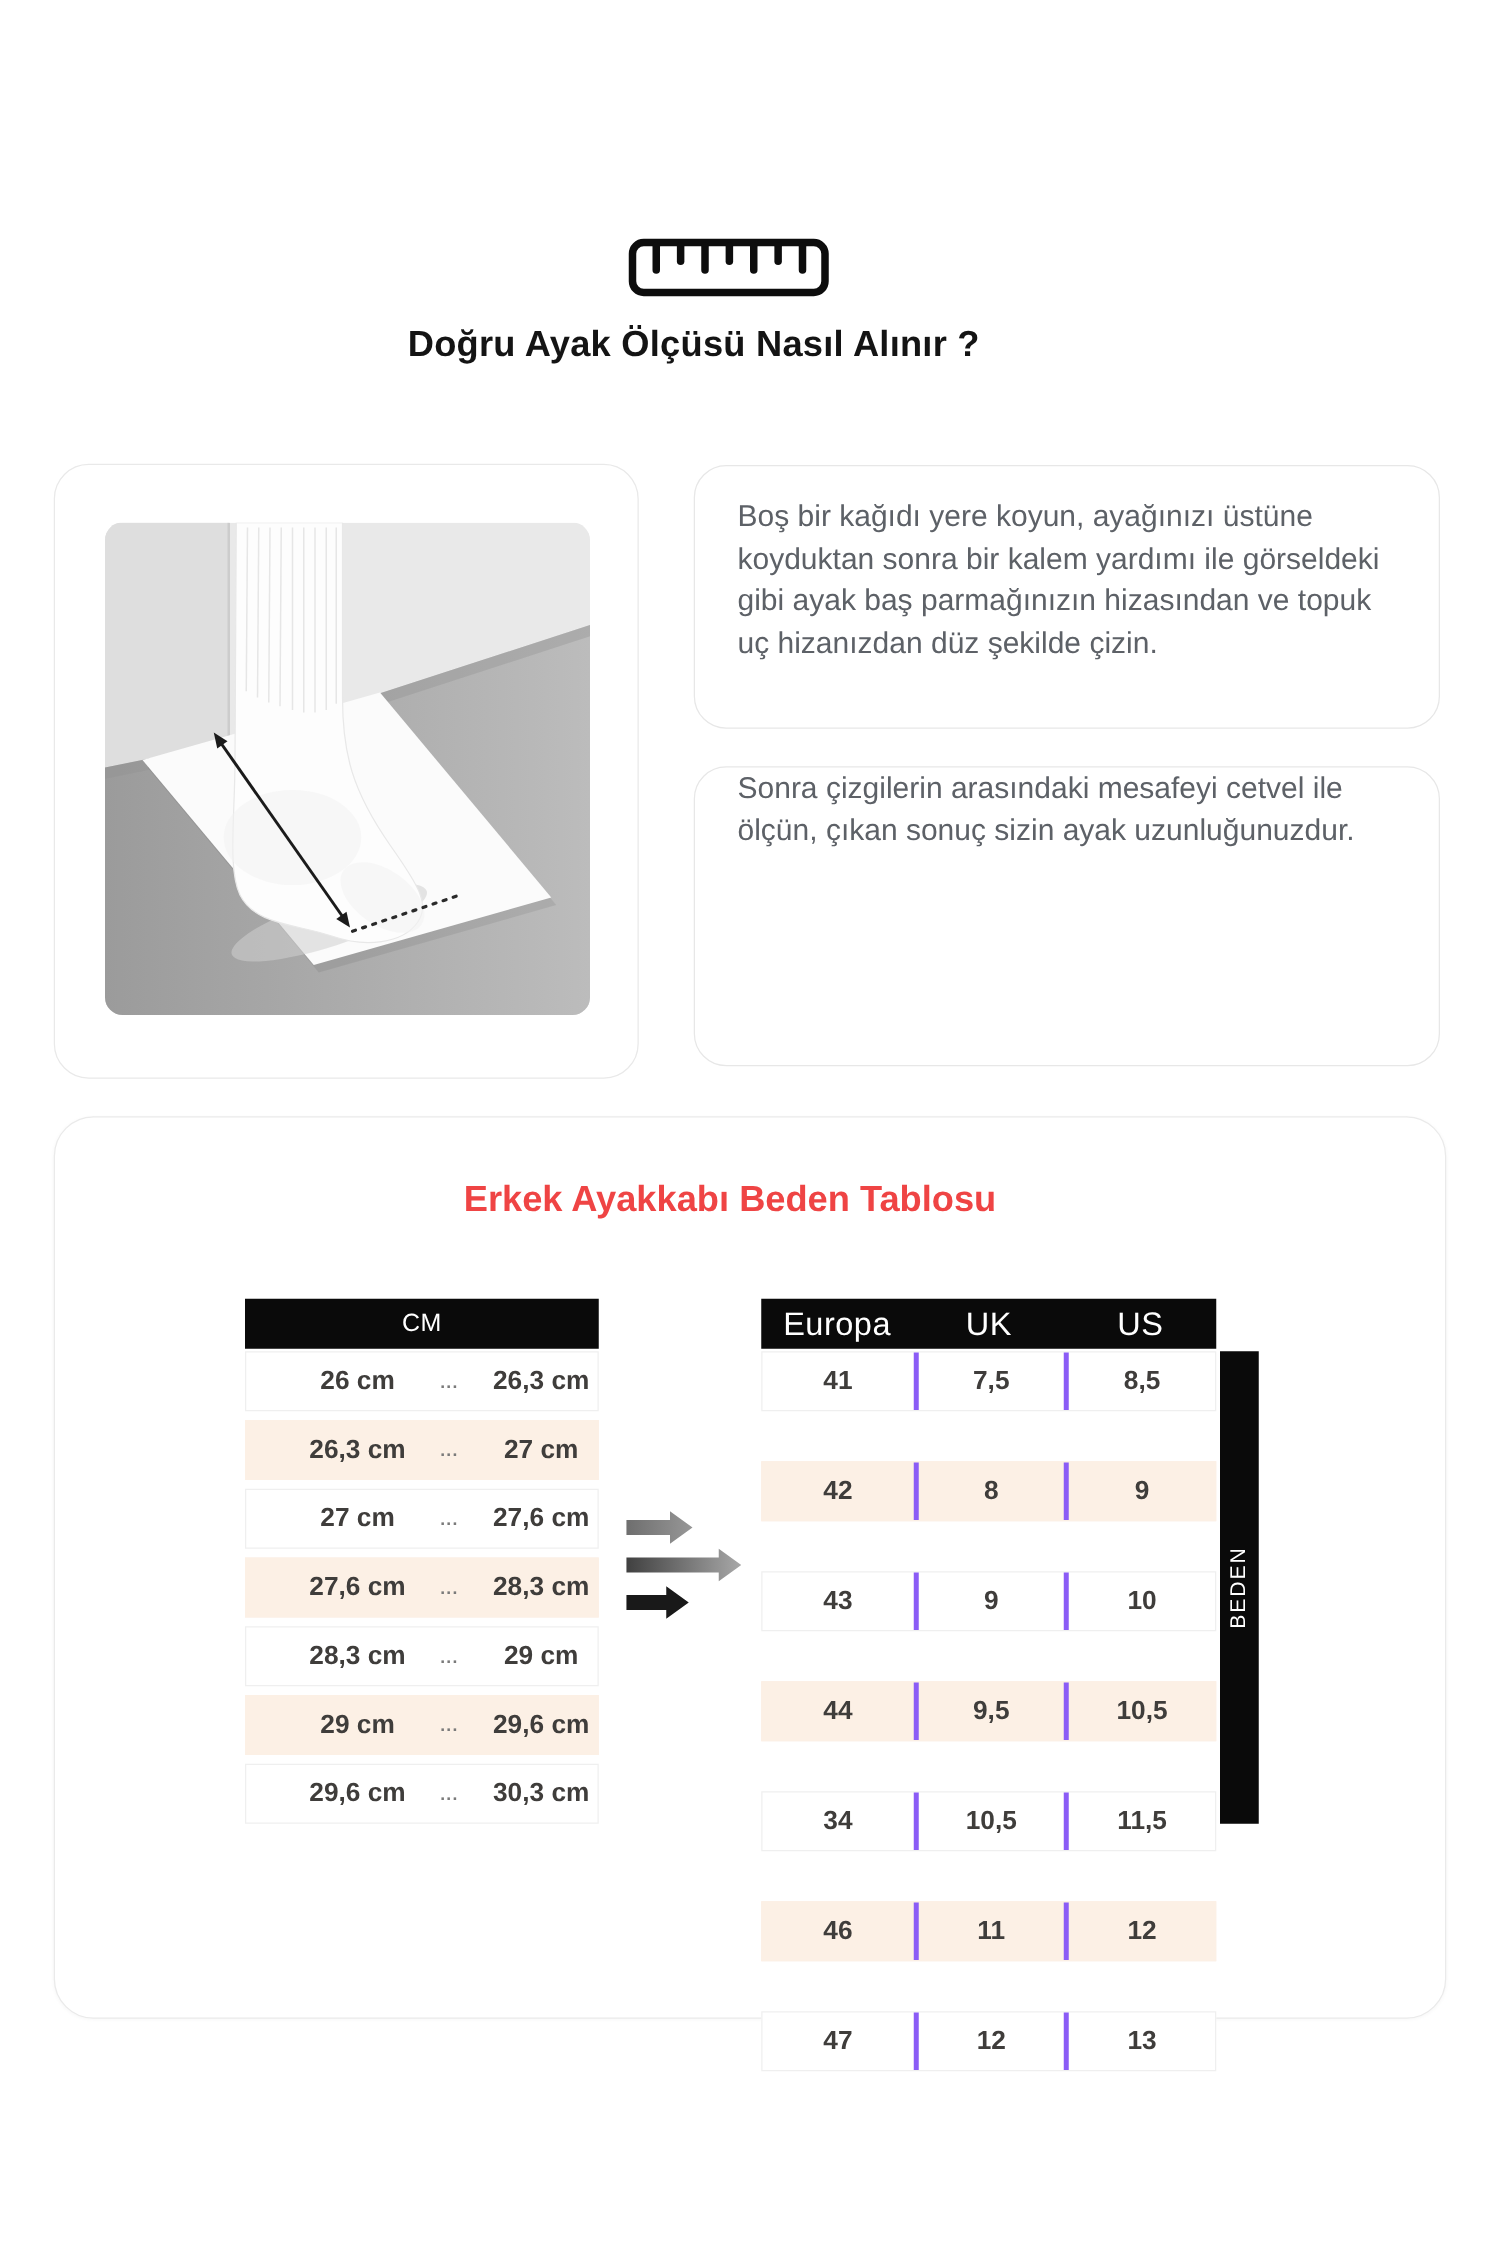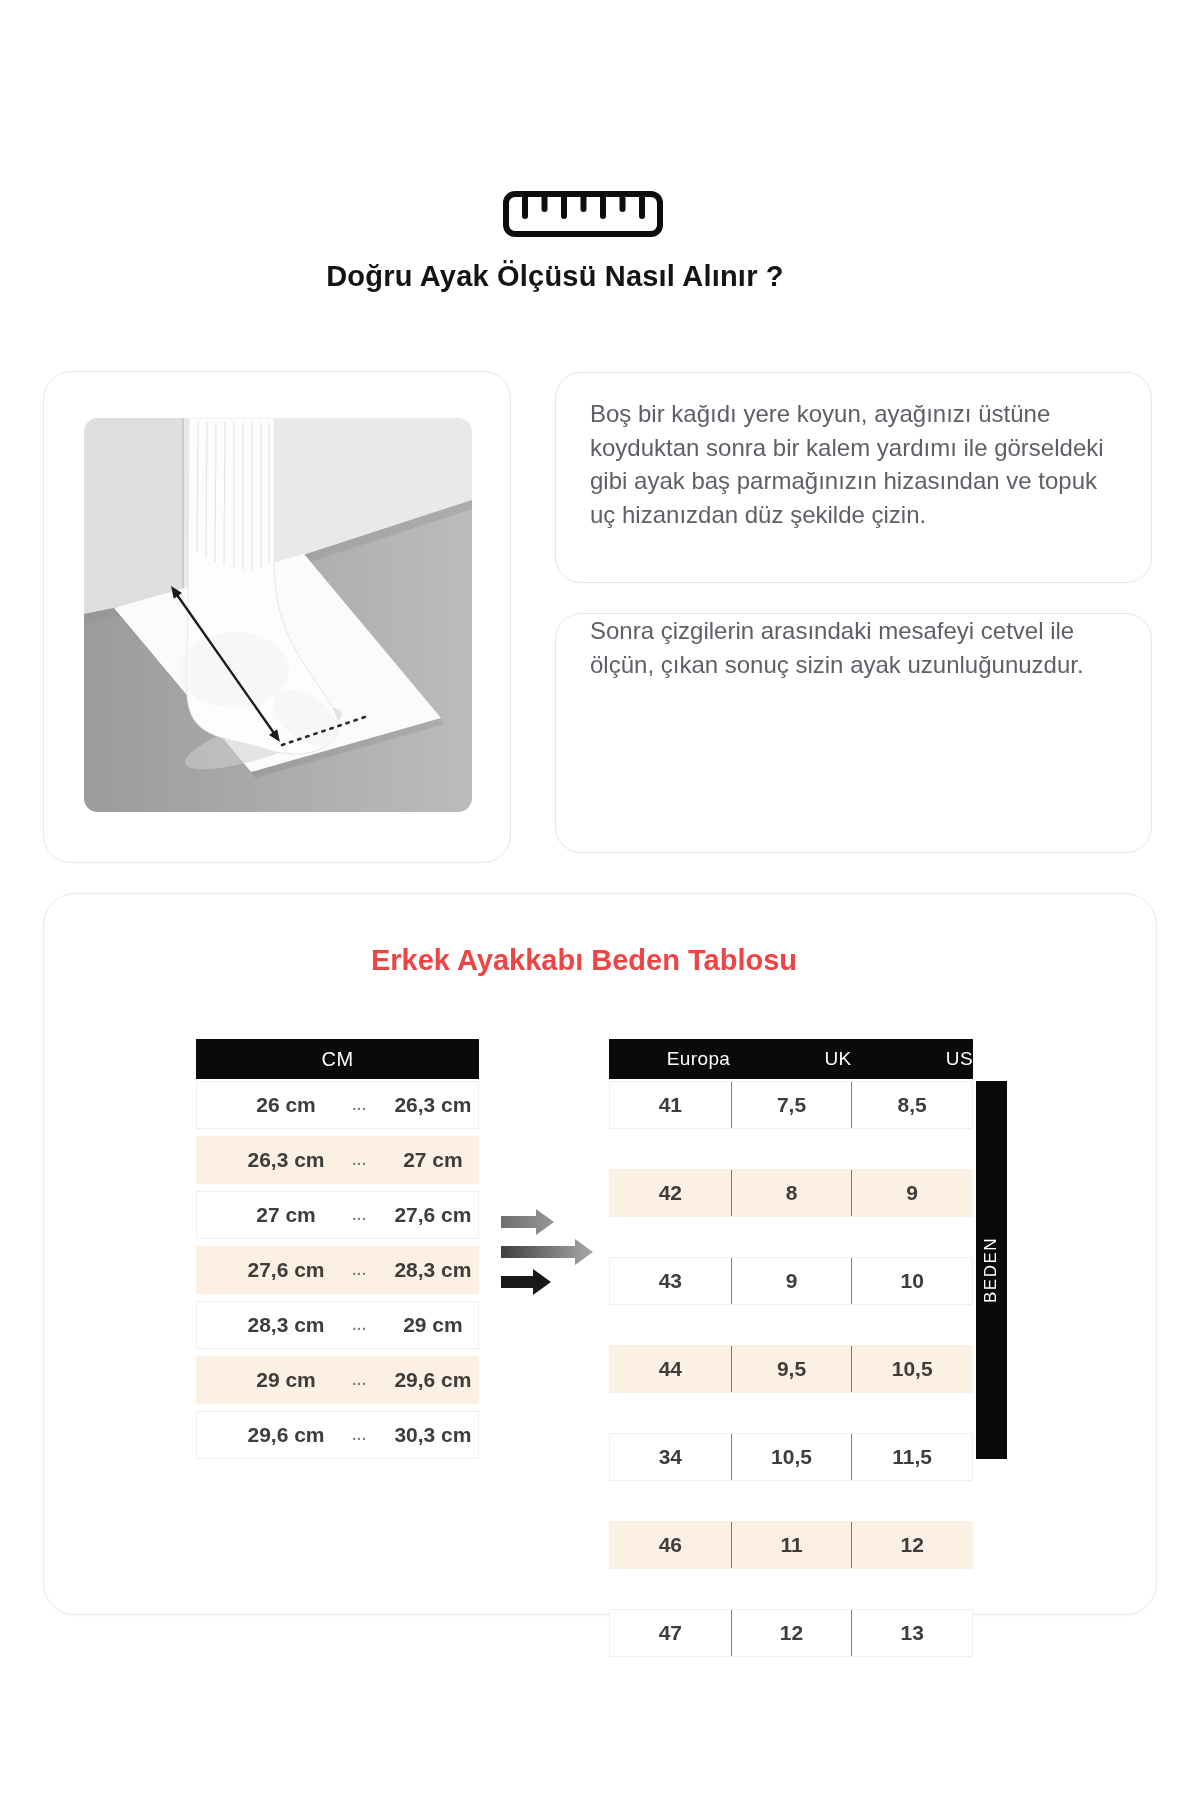--- a/index.html
+++ b/index.html
@@ -36,35 +36,35 @@
   }
   h2.sec-title{
     position:absolute;top:48px;left:0;width:1080px;margin:0;text-align:center;
     font-size:29px;line-height:36px;font-weight:700;color:#ef4444;
   }
   .thead{
     height:40px;background:var(--ink);color:#fff;display:flex;align-items:center;
     justify-content:center;font-size:20px;font-weight:500;letter-spacing:.4px;
   }
   .thead.cols{justify-content:space-between;}
-  .thead.cols span{flex:1;text-align:right;font-size:19px;}
+  .thead.cols span{flex:1;text-align:center;font-size:26px;}
   .cm-table{position:absolute;left:152px;top:145px;width:283px;}
   .intl-table{position:absolute;left:565px;top:145px;width:364px;}
   .tbody .trow{
     height:48px;margin-bottom:7px;display:grid;align-items:center;
     background:#fff;border:1px solid #efefef;box-sizing:border-box;
     font-size:21px;font-weight:600;color:var(--tbl);
   }
   .tbody .trow:first-child{margin-top:2px;}
   .tbody .trow.cream{background:var(--cream);border-color:var(--cream);}
   .cm-table .trow{grid-template-columns:38% 24% 38%;padding-left:44px;}
   .intl-table .trow{grid-template-columns:1fr 1fr 1fr;margin-top:40px;}
   .trow .cell{text-align:center;}
   .trow .sep{font-size:14px;font-weight:700;color:#7a7a7a;letter-spacing:1px;}
-  .intl-table .cell.c1,.intl-table .cell.c2{border-left:1px solid #8b5cf6;height:100%;display:flex;align-items:center;justify-content:center;}
+  .intl-table .cell.c1,.intl-table .cell.c2{border-left:4px solid #8b5cf6;height:100%;display:flex;align-items:center;justify-content:center;}
   .beden-bar{
     position:absolute;left:932px;top:187px;width:31px;height:378px;background:var(--ink);
     display:flex;align-items:center;justify-content:center;
   }
   .beden-bar span{
     transform:rotate(-90deg);white-space:nowrap;color:#fff;font-size:17px;
     font-weight:500;letter-spacing:1.5px;
   }
   .arrows{position:absolute;left:457px;top:312px;}
 </style>

